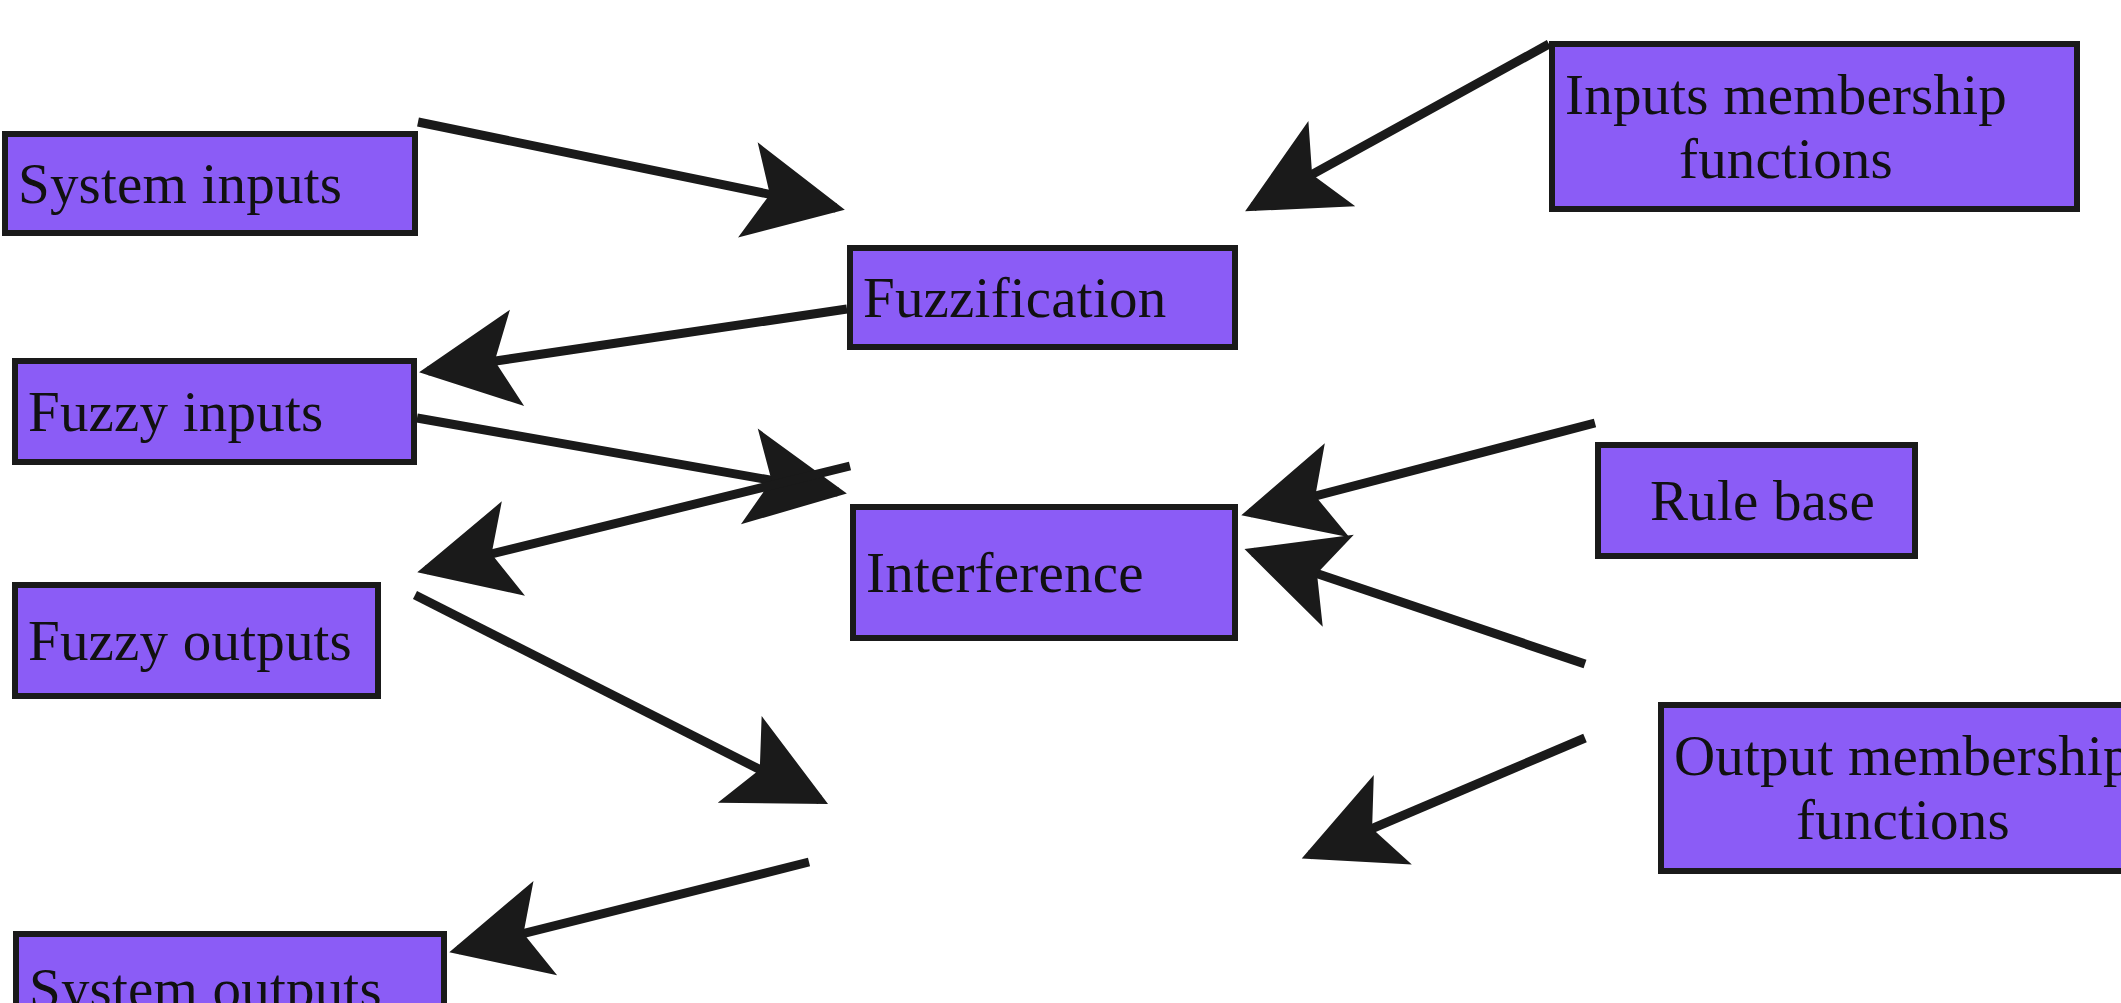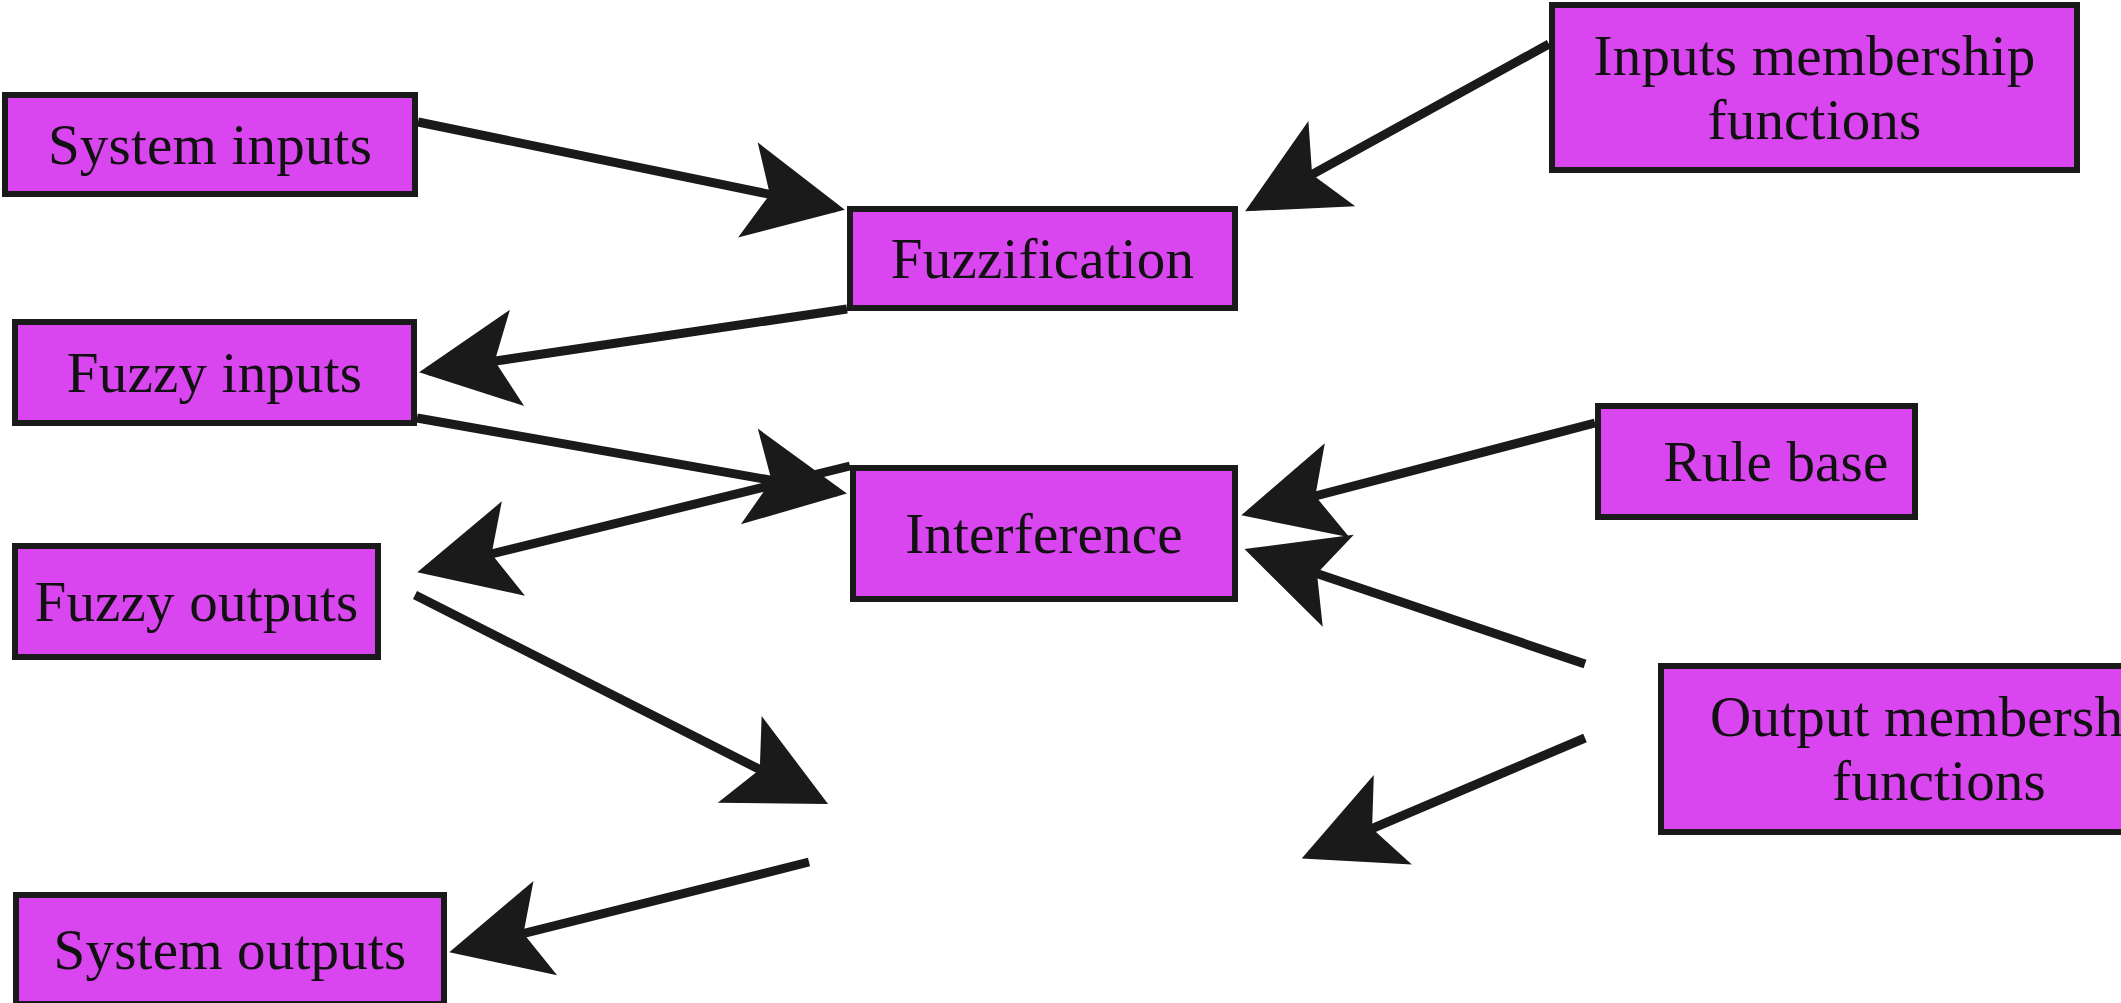--- a/index.html
+++ b/index.html
@@ -20,27 +20,28 @@
     position: absolute;
     left: 0;
     top: 0;
     width: 2121px;
     height: 1003px;
     pointer-events: none;
   }
   .node {
     position: absolute;
     box-sizing: border-box;
-    background: #d946ef;
+    background: #8b5cf6;
     border: 6px solid #1a1a1a;
     display: flex;
     align-items: center;
-    justify-content: center;
+    justify-content: flex-start;
     text-align: center;
     z-index: 2;
+    margin-top: 39px;
   }
   .node .label {
     display: block;
     font-family: "Liberation Serif", "DejaVu Serif", serif;
     font-size: 57px;
     line-height: 1.12;
     color: #111111;
     letter-spacing: 0.2px;
     white-space: pre-line;
     padding: 0 10px;

